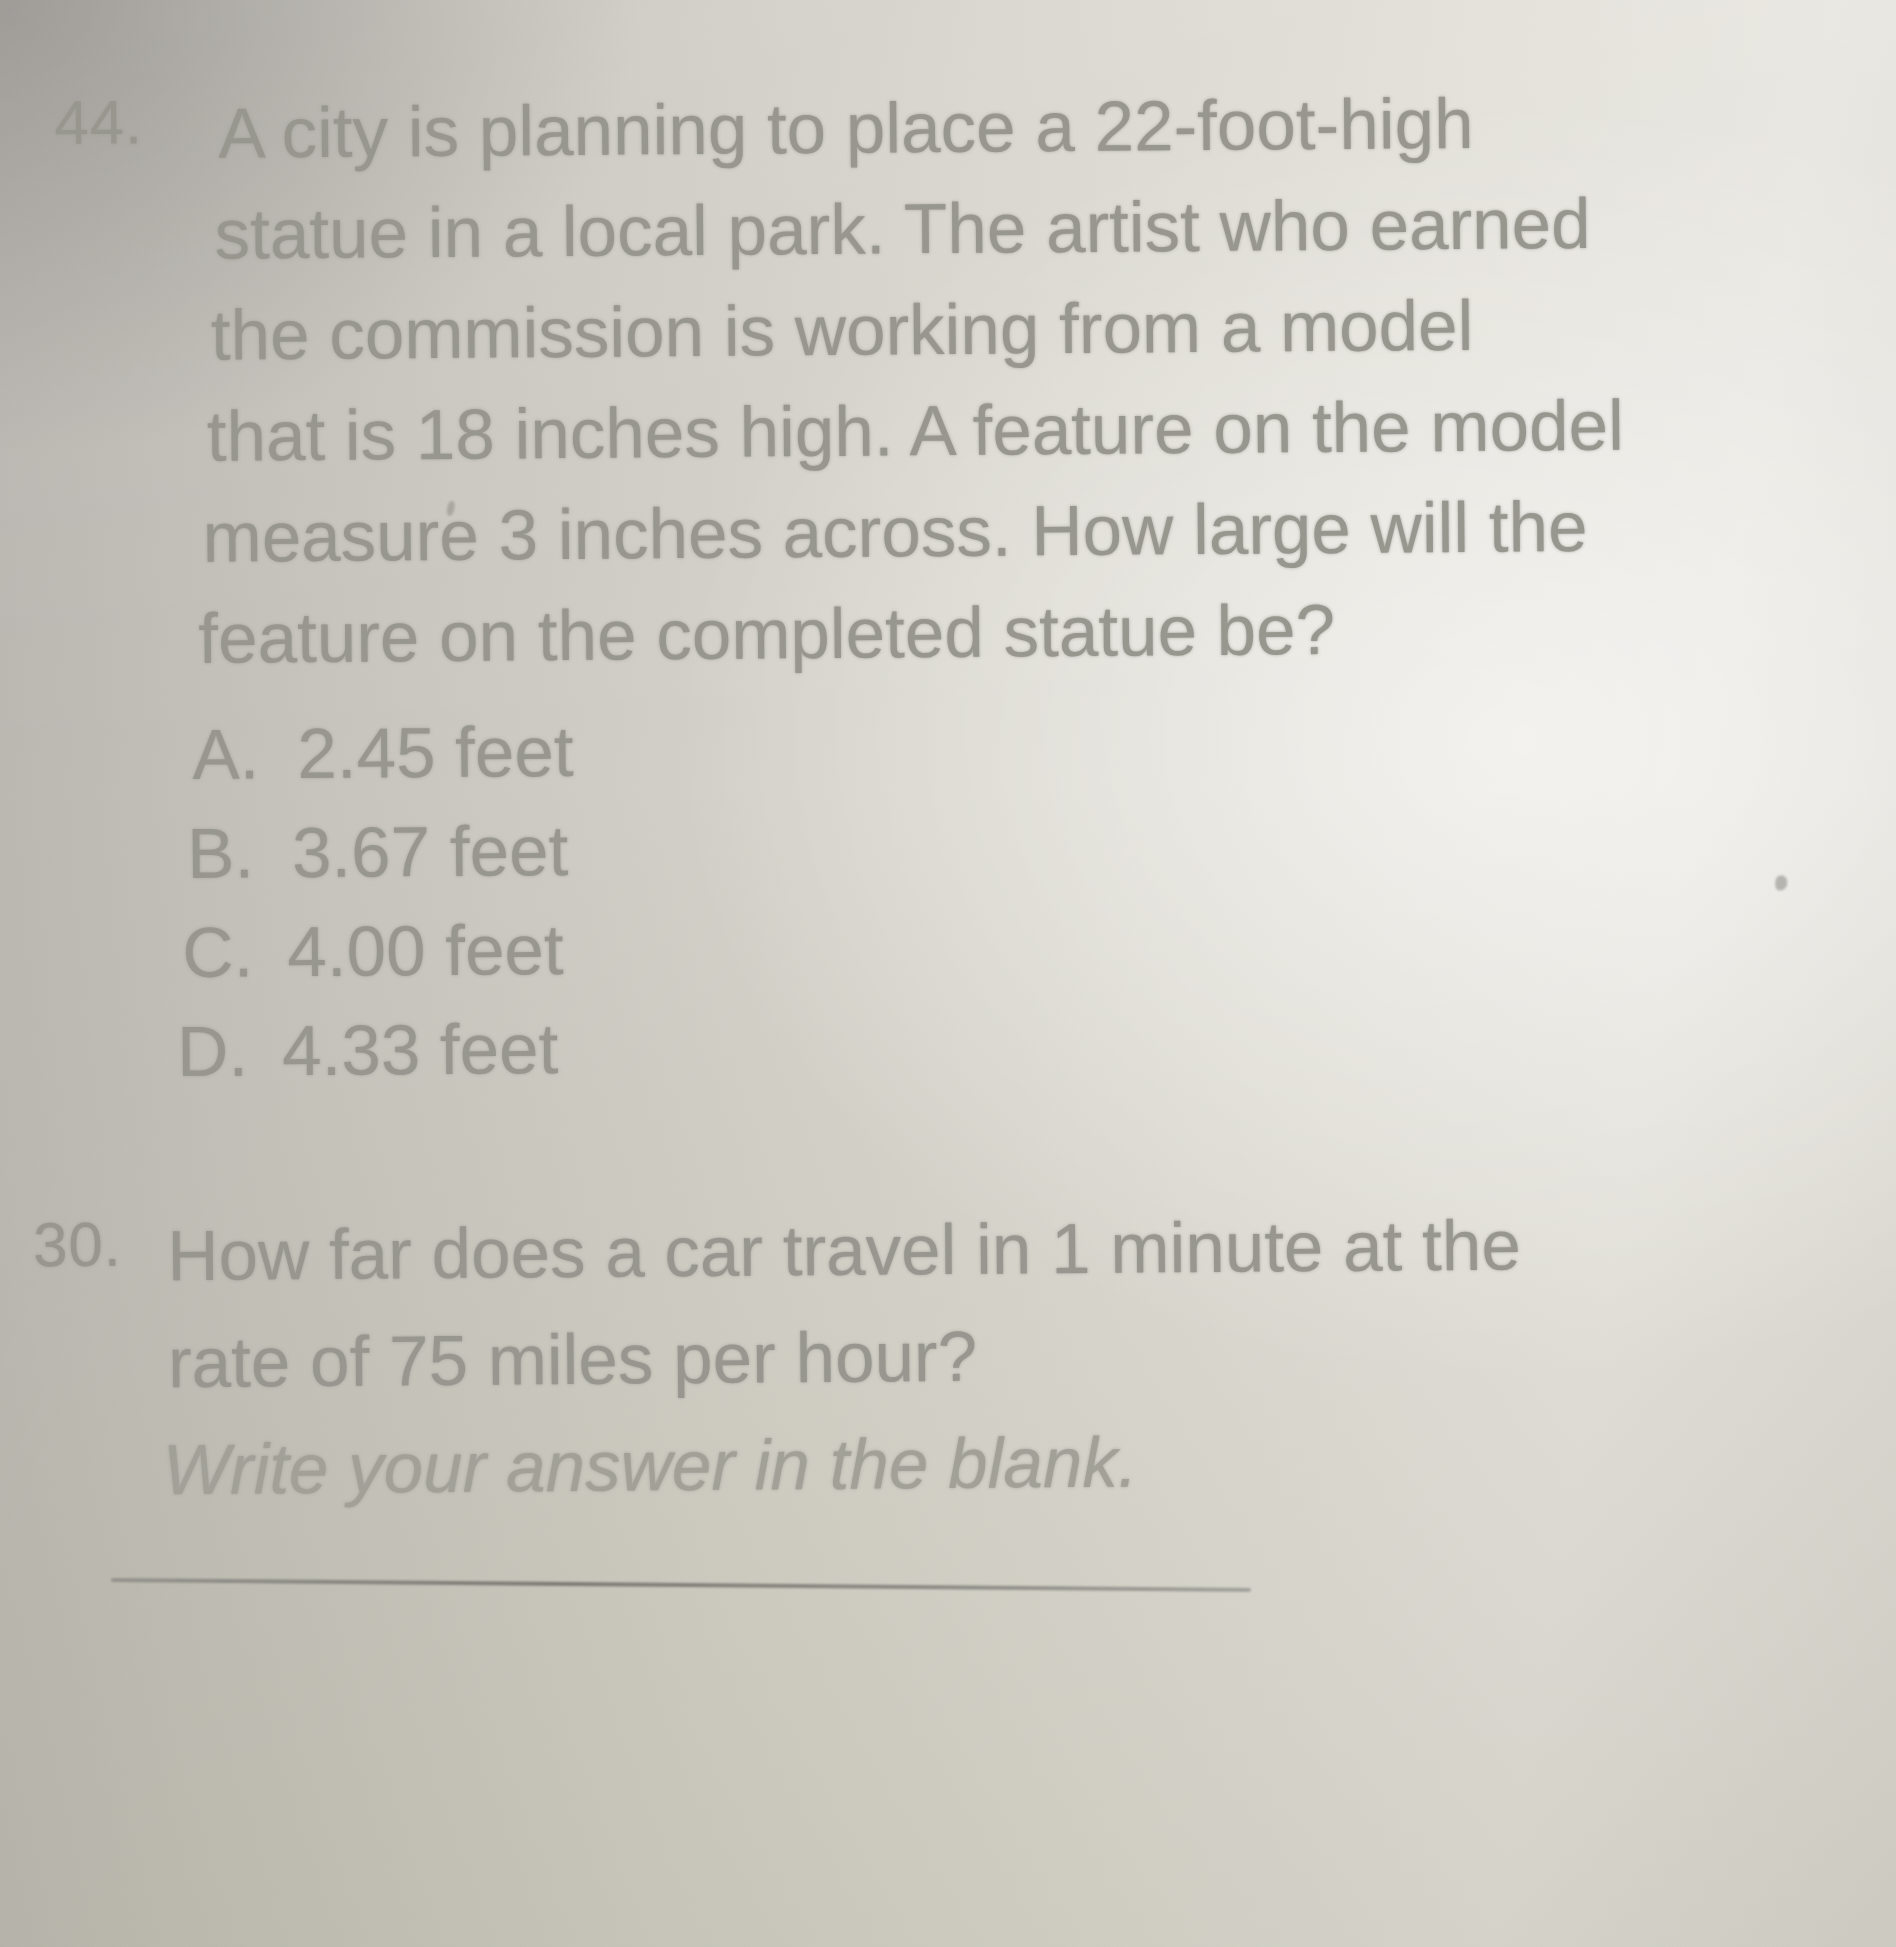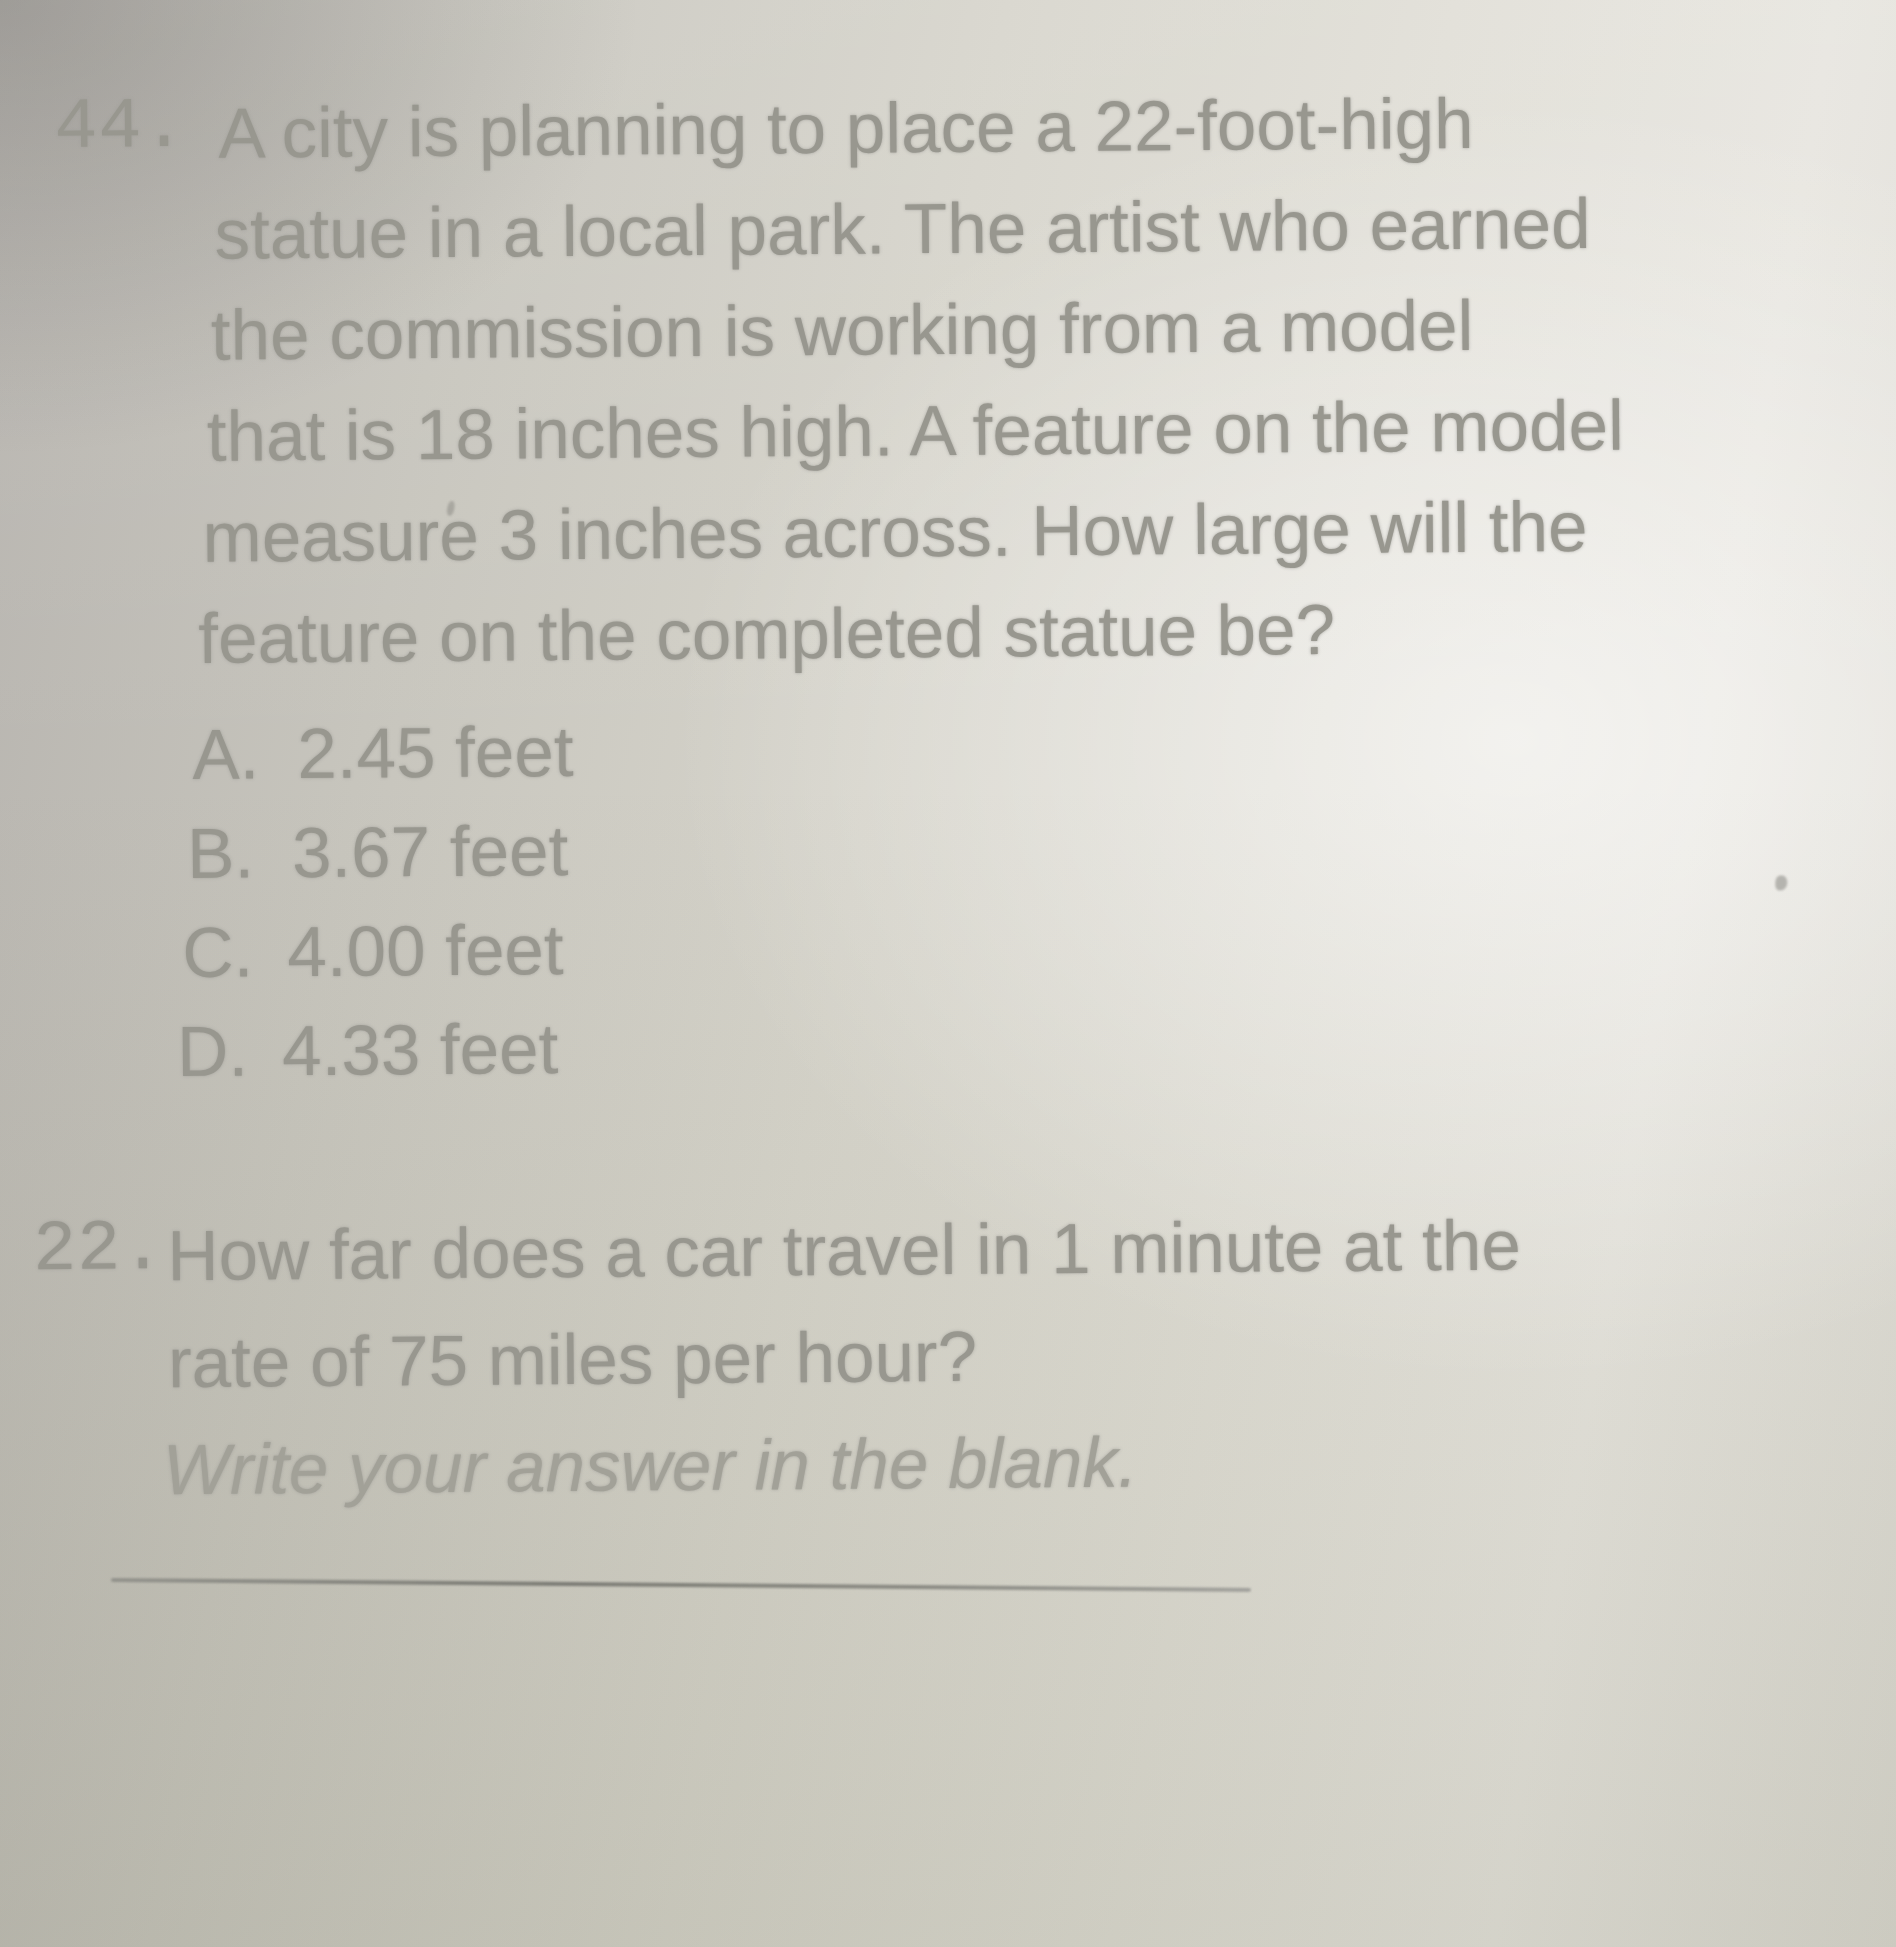--- a/index.html
+++ b/index.html
@@ -28,23 +28,22 @@
   .content {
     position: absolute;
     inset: 0;
     transform: rotate(-0.45deg);
     color: #98978f;
     text-shadow: 0 0 3.1px rgba(158,156,150,0.85);
   }
 
   .qnum {
     position: absolute;
-    font-size: 72px;
+    font-size: 62px;
     letter-spacing: 0.8px;
-    font-family: Liberation Mono, monospace;
   }
   #q44-num { left: 61px;  top: 80px; }
   #q45-num { left: 31px;  top: 1202px; }
 
   .qlines {
     position: absolute;
     font-size: 71px;
     line-height: 101px;
     white-space: nowrap;
   }
@@ -156,21 +155,21 @@
     <div class="choice">
       <span class="choice-label">C.</span>
       <span class="choice-text">4.00 feet</span>
     </div>
     <div class="choice">
       <span class="choice-label">D.</span>
       <span class="choice-text">4.33 feet</span>
     </div>
   </div>
 
-  <div class="qnum" id="q45-num">22.</div>
+  <div class="qnum" id="q45-num">30.</div>
 
   <div class="qlines" id="q45-lines">
     <div class="qline">How far does a car travel in 1 minute at the</div>
     <div class="qline">rate of 75 miles per hour?</div>
     <div class="qline instruction">Write your answer in the blank.</div>
   </div>
 
   <div class="speck" id="speck-apostrophe"></div>
   <div class="speck" id="speck-dot"></div>
 

